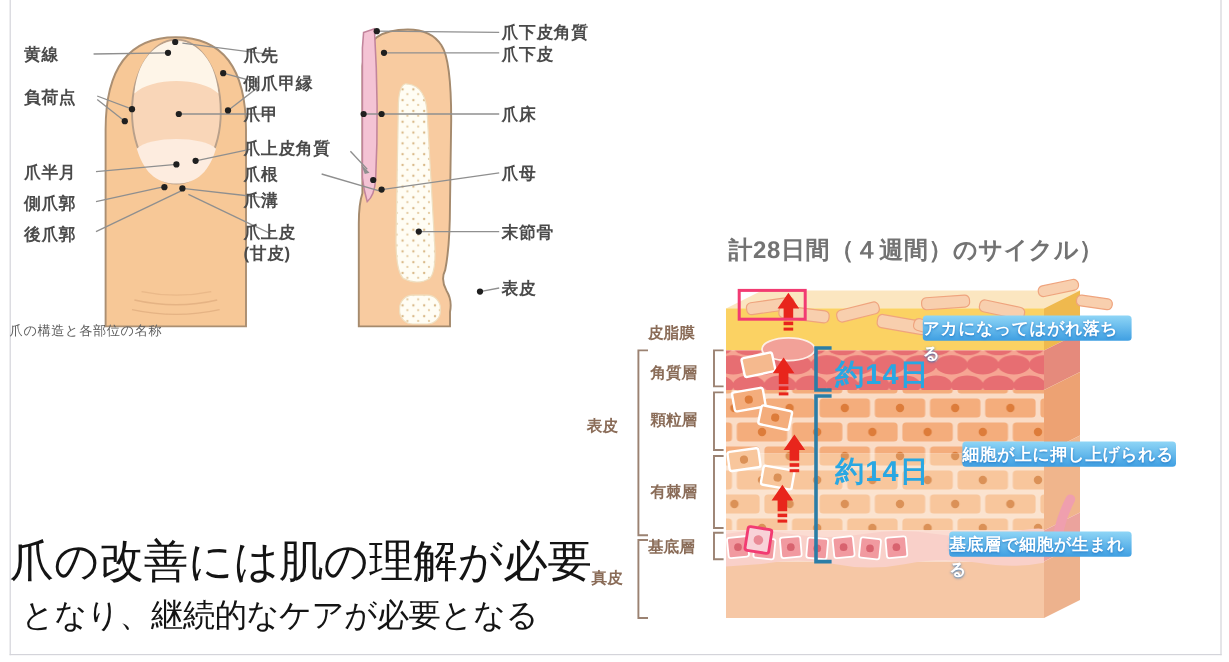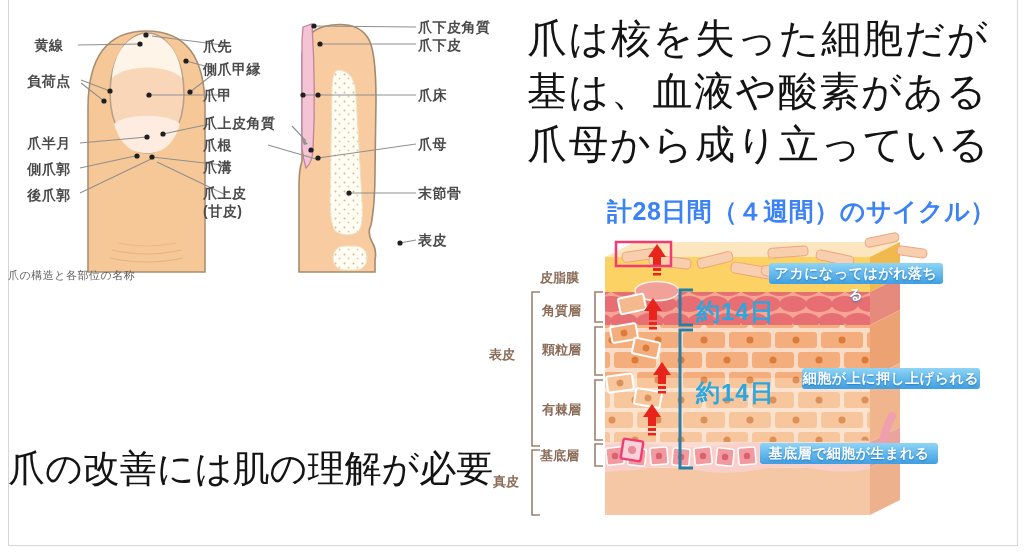--- a/index.html
+++ b/index.html
@@ -4,48 +4,48 @@
 <style>
   html,body { margin:0; padding:0; background:#fff; }
   .slide {
     position:relative; width:1024px; height:552px; background:#ffffff;
     overflow:hidden; font-family:"Liberation Sans","DejaVu Sans",sans-serif;
   }
   .frame-v { position:absolute; top:0; width:1px; height:546px; background:#d4d4da; }
   .frame-b { position:absolute; left:8px; top:545px; width:1010px; height:1px; background:#d4d4da; }
 
   .lbl { position:absolute; font-size:14px; font-weight:700; color:#4a4a4a; white-space:nowrap; line-height:15px; letter-spacing:0.5px; }
-  .lbl.r { text-align:center; width:58px; }
+  .lbl.r { text-align:left; width:58px; }
   .lbl.c { text-align:left; width:92px; }
 
   .caption { position:absolute; left:8px; top:268px; font-size:11px; color:#5f5f5f; letter-spacing:0.5px; }
 
   .headline {
     position:absolute; left:527px; top:12px; width:494px;
     font-family:"Liberation Serif","DejaVu Serif",serif;
     font-size:40px; line-height:53px; color:#141414; letter-spacing:1.5px; white-space:nowrap;
   }
   .conclusion {
     position:absolute; left:8px; top:444px; width:500px;
     font-family:"Liberation Serif","DejaVu Serif",serif; color:#141414; white-space:nowrap;
   }
   .conclusion .l1 { font-size:37px; line-height:50px; letter-spacing:0px; }
   .conclusion .l2 { font-size:27px; line-height:38px; margin-left:10px; letter-spacing:-0.5px; }
 
   .cycle-title {
-    position:absolute; left:607px; top:195px; font-size:25px; font-weight:700;
-    color:#3b82f6; letter-spacing:0.5px; white-space:nowrap;
+    position:absolute; left:607px; top:195px; font-size:20px; font-weight:700;
+    color:#737373; letter-spacing:0.5px; white-space:nowrap;
   }
   .skin-lbl { position:absolute; font-size:13px; font-weight:700; color:#8a6c58; white-space:nowrap; }
   .duration {
     position:absolute; font-size:24px; font-weight:700; color:#29a7e2; letter-spacing:1px; white-space:nowrap;
   }
   .badge {
     position:absolute; height:21px; line-height:21px; font-size:14px; font-weight:700;
-    color:#ffffff; text-align:center; border-radius:3px;
+    color:#ffffff; border-radius:3px;
     background:linear-gradient(#8ed5f6, #3f9fe2);
     text-shadow:0 1px 2px rgba(23,110,190,0.85); letter-spacing:0.5px;
   }
   svg { position:absolute; }
 </style>
 </head>
 <body>
 
 <div class="slide">
   <div class="frame-v" style="left:8px;"></div>
@@ -140,25 +140,20 @@
   <div class="lbl c" style="left:203px;top:186px">爪上皮</div>
   <div class="lbl c" style="left:203px;top:204px">(甘皮)</div>
   <div class="lbl" style="left:418px;top:20px">爪下皮角質</div>
   <div class="lbl" style="left:418px;top:38px">爪下皮</div>
   <div class="lbl" style="left:418px;top:88px">爪床</div>
   <div class="lbl" style="left:418px;top:137px">爪母</div>
   <div class="lbl" style="left:418px;top:186px">末節骨</div>
   <div class="lbl" style="left:418px;top:233px">表皮</div>
   <div class="caption">爪の構造と各部位の名称</div>
 
-  <div class="headline">
-    <div>爪は核を失った細胞だが</div>
-    <div>基は、血液や酸素がある</div>
-    <div>爪母から成り立っている</div>
-  </div>
 
   <div class="cycle-title">計28日間（４週間）のサイクル）</div>
 
   <svg style="left:520px;top:230px" width="504" height="322" viewBox="0 0 504 322">
     <defs>
       <pattern id="ovals" width="52" height="33" patternUnits="userSpaceOnUse">
         <rect width="52" height="33" fill="#f6a593"></rect>
         <ellipse cx="13" cy="8" rx="13.5" ry="8" fill="#e76e72"></ellipse>
         <ellipse cx="39" cy="8" rx="13.5" ry="8" fill="#e76e72"></ellipse>
         <ellipse cx="0" cy="25" rx="13.5" ry="8" fill="#e76e72"></ellipse>
@@ -346,18 +341,19 @@
   <div class="skin-lbl" style="left:542px;top:401px">有棘層</div>
   <div class="skin-lbl" style="left:540px;top:447px">基底層</div>
   <div class="skin-lbl" style="left:489px;top:346px">表皮</div>
   <div class="skin-lbl" style="left:493px;top:473px">真皮</div>
 
   <div class="duration" style="left:696px;top:296px">約14日</div>
   <div class="duration" style="left:696px;top:377px">約14日</div>
 
   <div class="badge" style="left:769px;top:263px;width:174px">アカになってはがれ落ちる</div>
   <div class="badge" style="left:802px;top:368px;width:178px">細胞が上に押し上げられる</div>
-  <div class="badge" style="left:760px;top:443px;width:178px">基底層で細胞が生まれる</div>
+  <div class="badge" style="left:791px;top:443px;width:152px">基底層で細胞が生まれる</div>
 
   <div class="conclusion">
     <div class="l1">爪の改善には肌の理解が必要</div>
+    <div class="l2">となり、継続的なケアが必要となる</div>
   </div>
 </div>
 
 </body></html>

